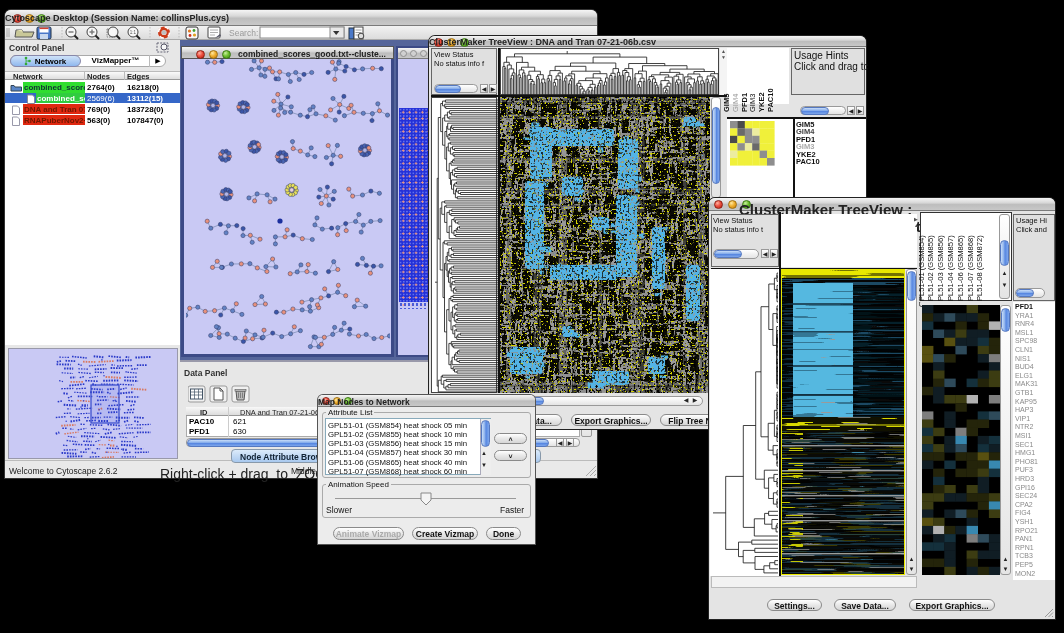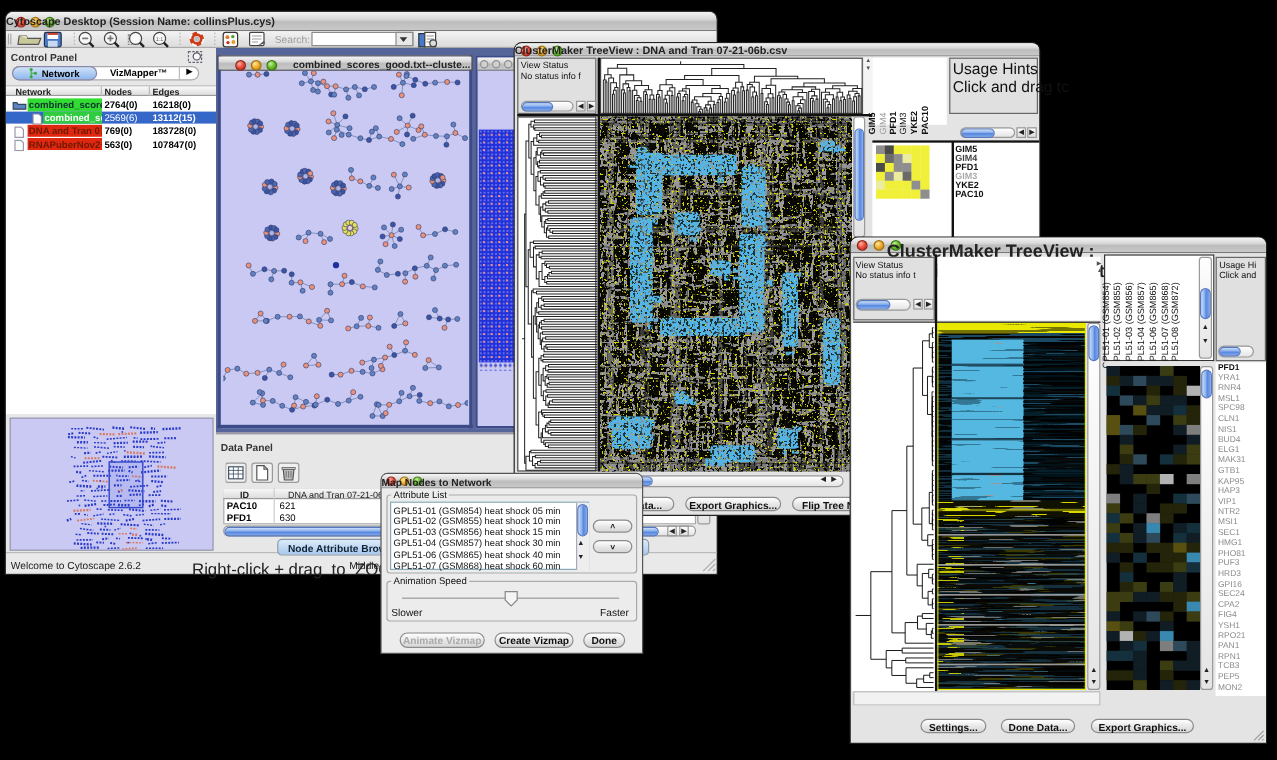--- a/index.html
+++ b/index.html
@@ -369,21 +369,21 @@
 background-image:radial-gradient(circle,rgba(242,152,128,0.92) 0 1px,rgba(0,0,0,0) 1.2px),radial-gradient(circle,rgba(150,165,250,0.55) 0 0.8px,rgba(0,0,0,0) 1px);
 background-size:6.4px 6.4px,3.2px 3.2px;background-position:1px 1px,0 0"></div>
 <div class="abs" style="left:399px;top:302px;width:37px;height:7px;
 background-image:radial-gradient(circle,rgba(60,80,215,0.9) 0 1.2px,rgba(0,0,0,0) 1.5px),radial-gradient(circle,rgba(245,150,130,0.8) 0 1px,rgba(0,0,0,0) 1.2px);
 background-size:4px 5px,9px 6px"></div>
 <div class="abs" style="left:181px;top:46px;width:213px;height:311px;background:#c9c9f4;border:3px solid #3c4a86;border-top:none"></div>
 <div class="abs tb" style="left:181px;top:46px;width:213px;height:13px;border:1px solid #555">
     <div class="tl tlr" style="left:14px;top:2.5px"></div>
     <div class="tl tly" style="left:27px;top:2.5px"></div>
     <div class="tl tlg" style="left:40px;top:2.5px"></div>
-    <div class="wtitle" style="top:2px;font-size:8.5px;left:50px;width:160px;overflow:hidden;white-space:nowrap;text-align:right">combined_scores_good.txt--cluste...</div>
+    <div class="wtitle" style="top:2px;font-size:8.5px;left:50px;width:160px;overflow:hidden;white-space:nowrap;text-align:center">combined_scores_good.txt--cluste...</div>
   </div>
 <div class="abs" style="left:186px;top:59px;width:204px;height:294px;overflow:hidden">
     <svg width="204" height="294" style="position:absolute;left:0;top:0">
       <g stroke="#8090b8" stroke-width="0.8">
         <line x1="21.5" y1="3.2" x2="28.7" y2="3.3"></line>
         <line x1="28.7" y1="3.3" x2="36.0" y2="2.6"></line>
         <line x1="28.7" y1="3.3" x2="26.5" y2="-3.7"></line>
         <line x1="73.1" y1="8.8" x2="83.5" y2="9.0"></line>
         <line x1="73.1" y1="8.8" x2="74.9" y2="16.0"></line>
         <line x1="73.1" y1="8.8" x2="65.5" y2="10.4"></line>
@@ -998,21 +998,21 @@
   </div>
 <div class="abs" style="left:720px;top:48px;width:7px;height:47px;background:#f4f4f4;font-size:5px;color:#555;text-align:center">▲<br>▼</div>
 <div class="abs" style="left:727px;top:48px;width:62px;height:56px;background:#fff"></div>
 <div class="rot" style="left:731.0px;top:103px;color:#111;font-weight:bold;font-size:7.5px">GIM5</div>
 <div class="rot" style="left:739.8px;top:103px;color:#999;font-weight:normal;font-size:7.5px">GIM4</div>
 <div class="rot" style="left:748.6px;top:103px;color:#111;font-weight:bold;font-size:7.5px">PFD1</div>
 <div class="rot" style="left:757.4px;top:103px;color:#111;font-weight:normal;font-size:7.5px">GIM3</div>
 <div class="rot" style="left:766.2px;top:103px;color:#111;font-weight:bold;font-size:7.5px">YKE2</div>
 <div class="rot" style="left:775.0px;top:103px;color:#111;font-weight:bold;font-size:7.5px">PAC10</div>
 <div class="gpanel" style="left:791px;top:48px;width:74px;height:47px;background:#e0e0e0;border:1px solid #666"></div>
-<div class="abs" style="left:794px;top:50px;font-size:13px;color:#111">Usage Hints<br>Click and drag tc</div>
+<div class="abs" style="left:794px;top:50px;font-size:10px;color:#111">Usage Hints<br>Click and drag tc</div>
 <div class="abs strack" style="left:800px;top:106px;width:46px;height:9px"></div>
 <div class="abs aquah" style="left:801px;top:106.5px;width:28px;height:8px"></div>
 <div class="abs arrbtn" style="left:847px;top:106px">◀</div>
 <div class="abs arrbtn" style="left:856px;top:106px">▶</div>
 <div class="abs" style="left:727px;top:117px;width:139px;height:1.5px;background:#111"></div>
 <div class="abs" style="left:727px;top:119px;width:139px;height:79px;background:#fff"></div>
 <svg width="45" height="45" style="position:absolute;left:730px;top:121px">
     <rect x="0.0" y="0.0" width="7.6" height="7.6" fill="#8e8e8e"></rect>
     <rect x="7.4" y="0.0" width="7.6" height="7.6" fill="#4a4a4a"></rect>
     <rect x="14.8" y="0.0" width="7.6" height="7.6" fill="#f0f03a"></rect>
@@ -1627,16 +1627,16 @@
 <div class="abs" style="left:1015px;top:509.4px;font-size:7px;color:#8a8a8a;font-weight:normal">FIG4</div>
 <div class="abs" style="left:1015px;top:518.0px;font-size:7px;color:#8a8a8a;font-weight:normal">YSH1</div>
 <div class="abs" style="left:1015px;top:526.6px;font-size:7px;color:#8a8a8a;font-weight:normal">RPO21</div>
 <div class="abs" style="left:1015px;top:535.2px;font-size:7px;color:#8a8a8a;font-weight:normal">PAN1</div>
 <div class="abs" style="left:1015px;top:543.8px;font-size:7px;color:#8a8a8a;font-weight:normal">RPN1</div>
 <div class="abs" style="left:1015px;top:552.4px;font-size:7px;color:#8a8a8a;font-weight:normal">TCB3</div>
 <div class="abs" style="left:1015px;top:561.0px;font-size:7px;color:#8a8a8a;font-weight:normal">PEP5</div>
 <div class="abs" style="left:1015px;top:569.6px;font-size:7px;color:#8a8a8a;font-weight:normal">MON2</div>
 <div class="abs" style="left:710px;top:588px;width:344px;height:30px;background:#e4e4e4"></div>
 <div class="btn" style="left:767px;top:599px;width:55px;height:12px;line-height:12px">Settings...</div>
-<div class="btn" style="left:834px;top:599px;width:62px;height:12px;line-height:12px">Done Data...</div>
+<div class="btn" style="left:834px;top:599px;width:62px;height:12px;line-height:12px">Save Data...</div>
 <div class="btn" style="left:909px;top:599px;width:86px;height:12px;line-height:12px">Export Graphics...</div>
 <svg class="abs" width="10" height="10" style="left:1044px;top:608px">
     <path d="M9 1 L1 9 M9 4.5 L4.5 9 M9 8 L8 9" stroke="#999"></path>
   </svg>
 </body></html>

